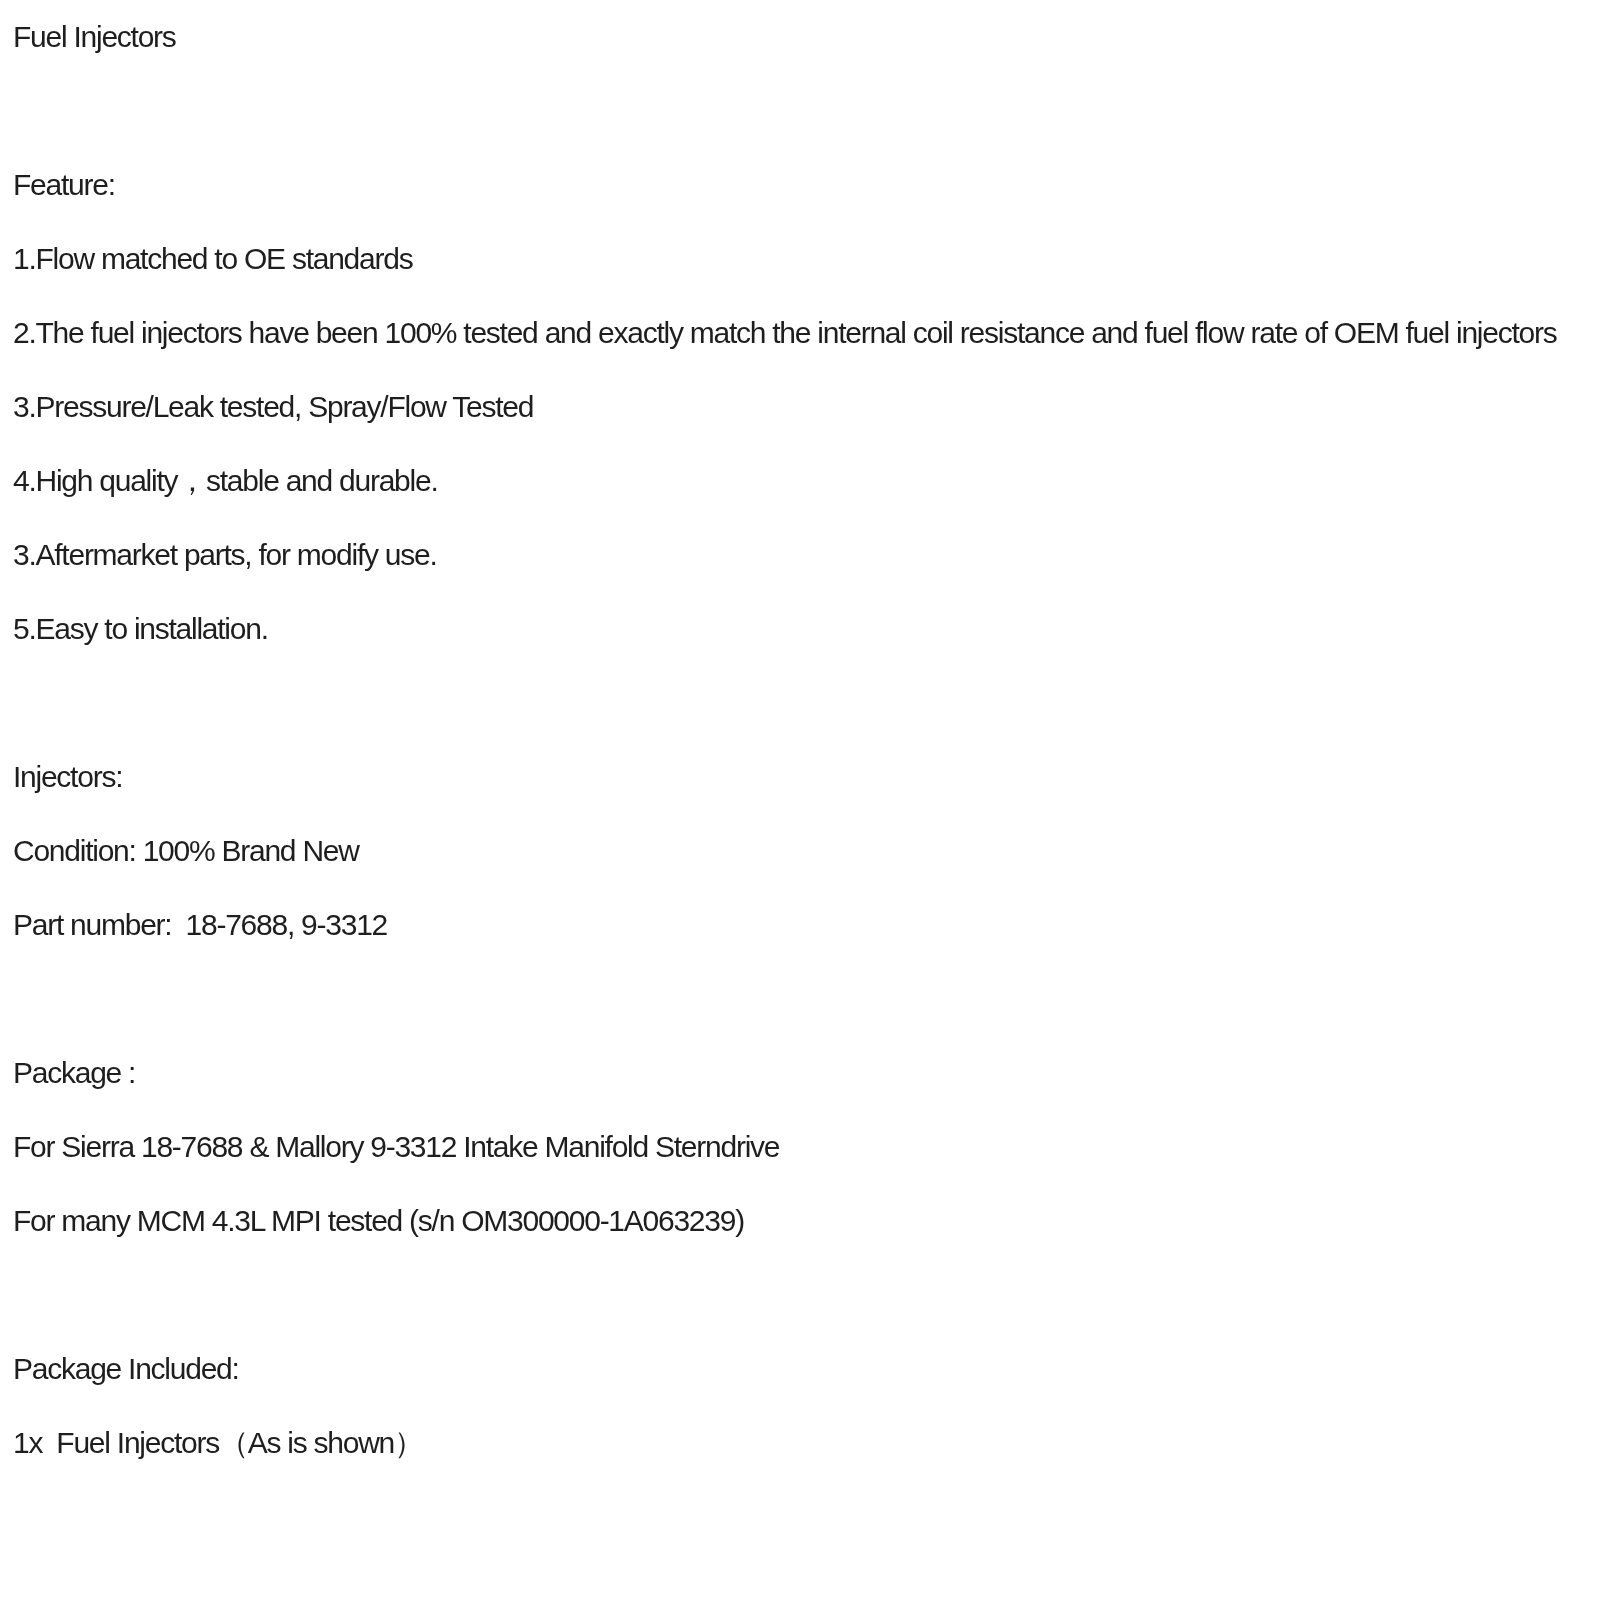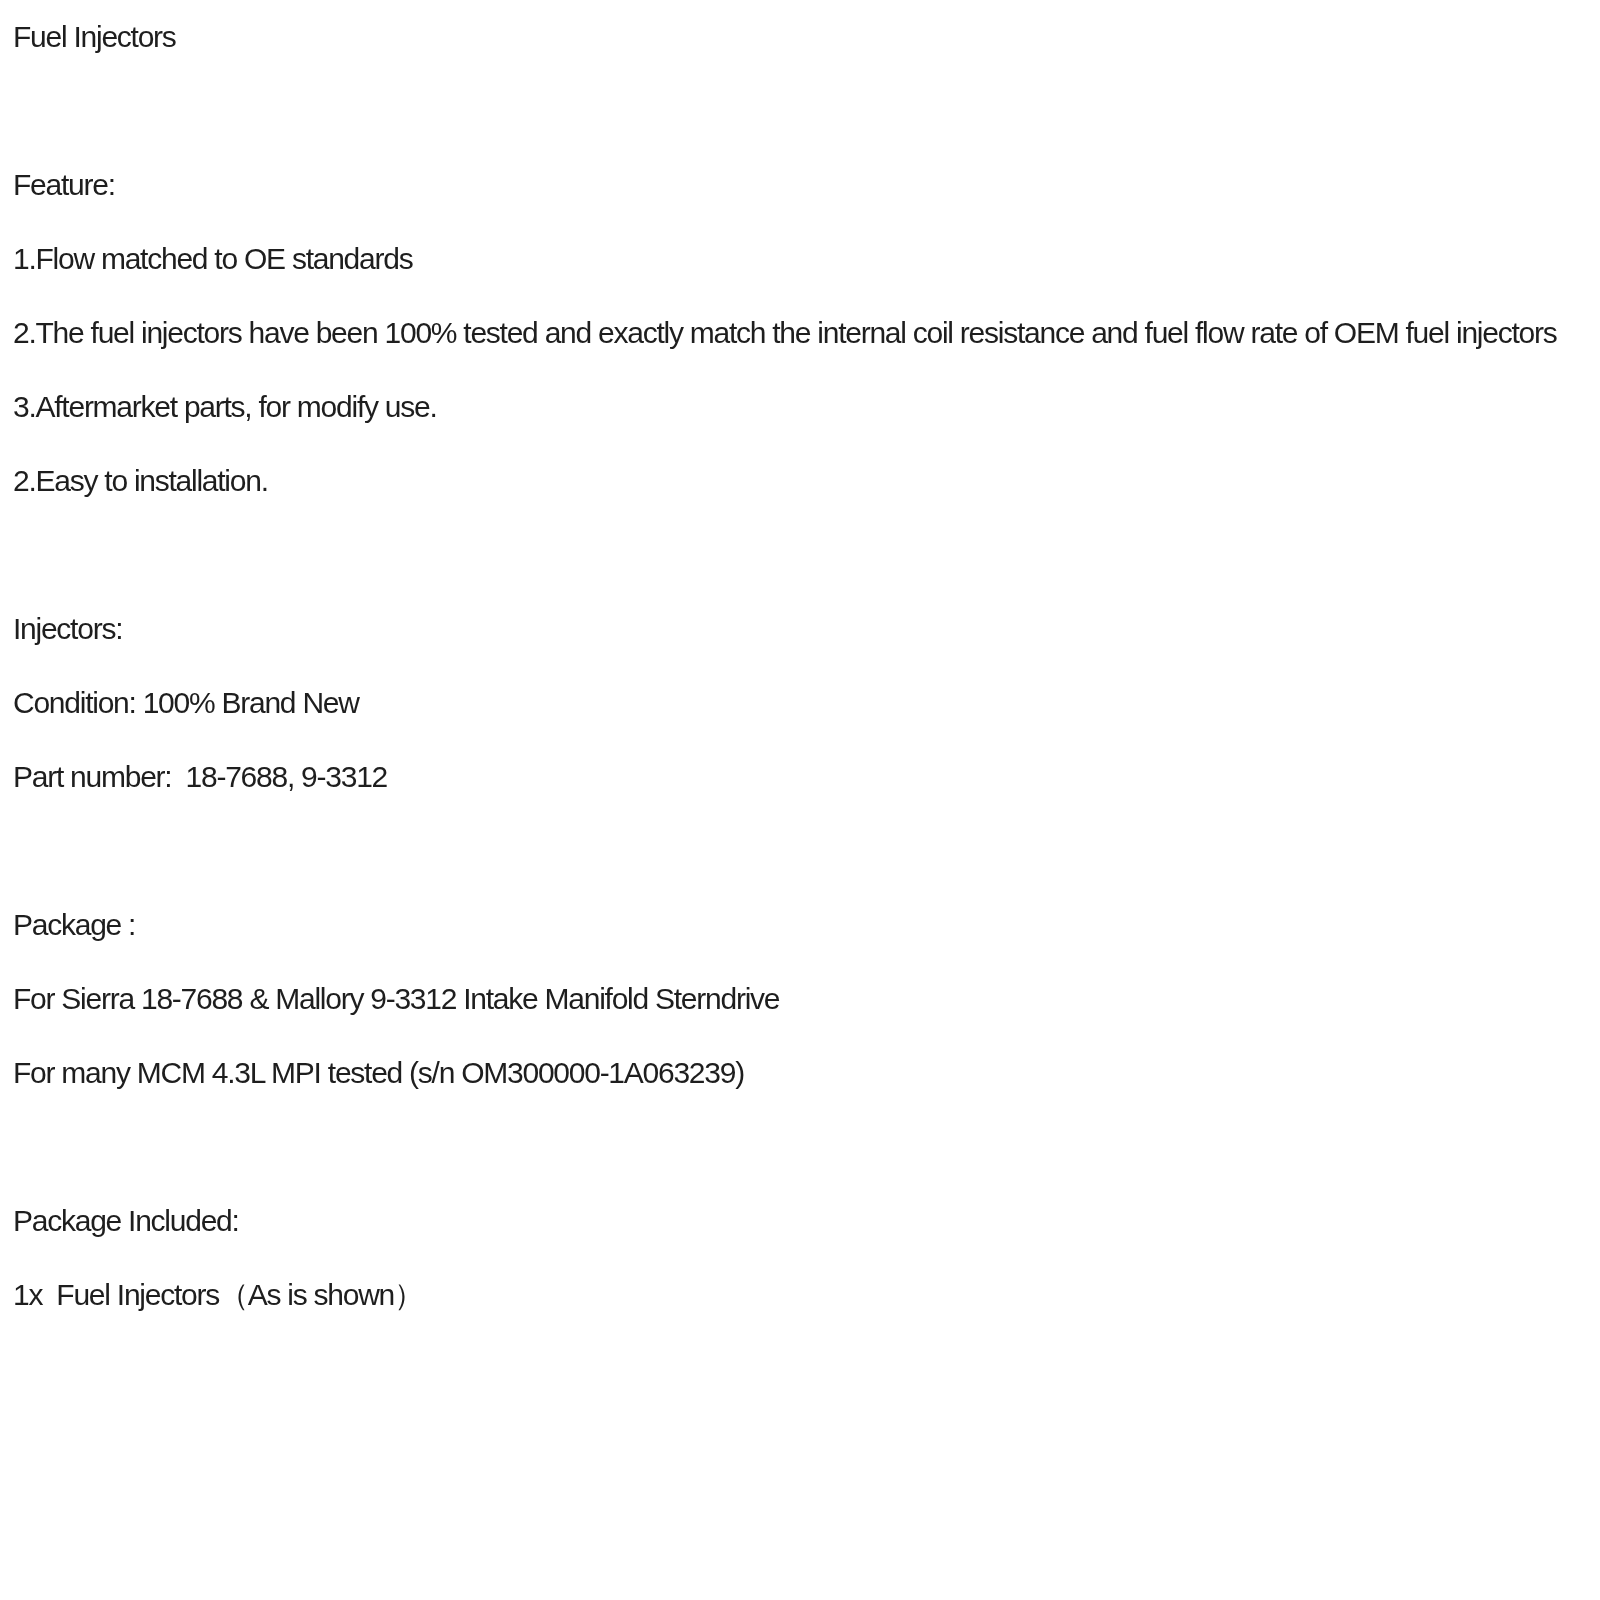--- a/index.html
+++ b/index.html
@@ -32,22 +32,24 @@
 
 <main class="page">
 
   <div class="line">Fuel Injectors</div>
 
   <div class="spacer"></div>
 
   <div class="line">Feature:</div>
   <div class="line">1.Flow matched to OE standards</div>
   <div class="line">2.The fuel injectors have been 100% tested and exactly match the internal coil resistance and fuel flow rate of OEM fuel injectors</div>
+  <div class="line">3.Pressure/Leak tested, Spray/Flow Tested</div>
+  <div class="line">4.High quality，stable and durable.</div>
   <div class="line">3.Aftermarket parts, for modify use.</div>
-  <div class="line">2.Easy to installation.</div>
+  <div class="line">5.Easy to installation.</div>
 
   <div class="spacer"></div>
 
   <div class="line">Injectors:</div>
   <div class="line">Condition: 100% Brand New</div>
   <div class="line">Part number:  18-7688, 9-3312</div>
 
   <div class="spacer"></div>
 
   <div class="line">Package :</div>

